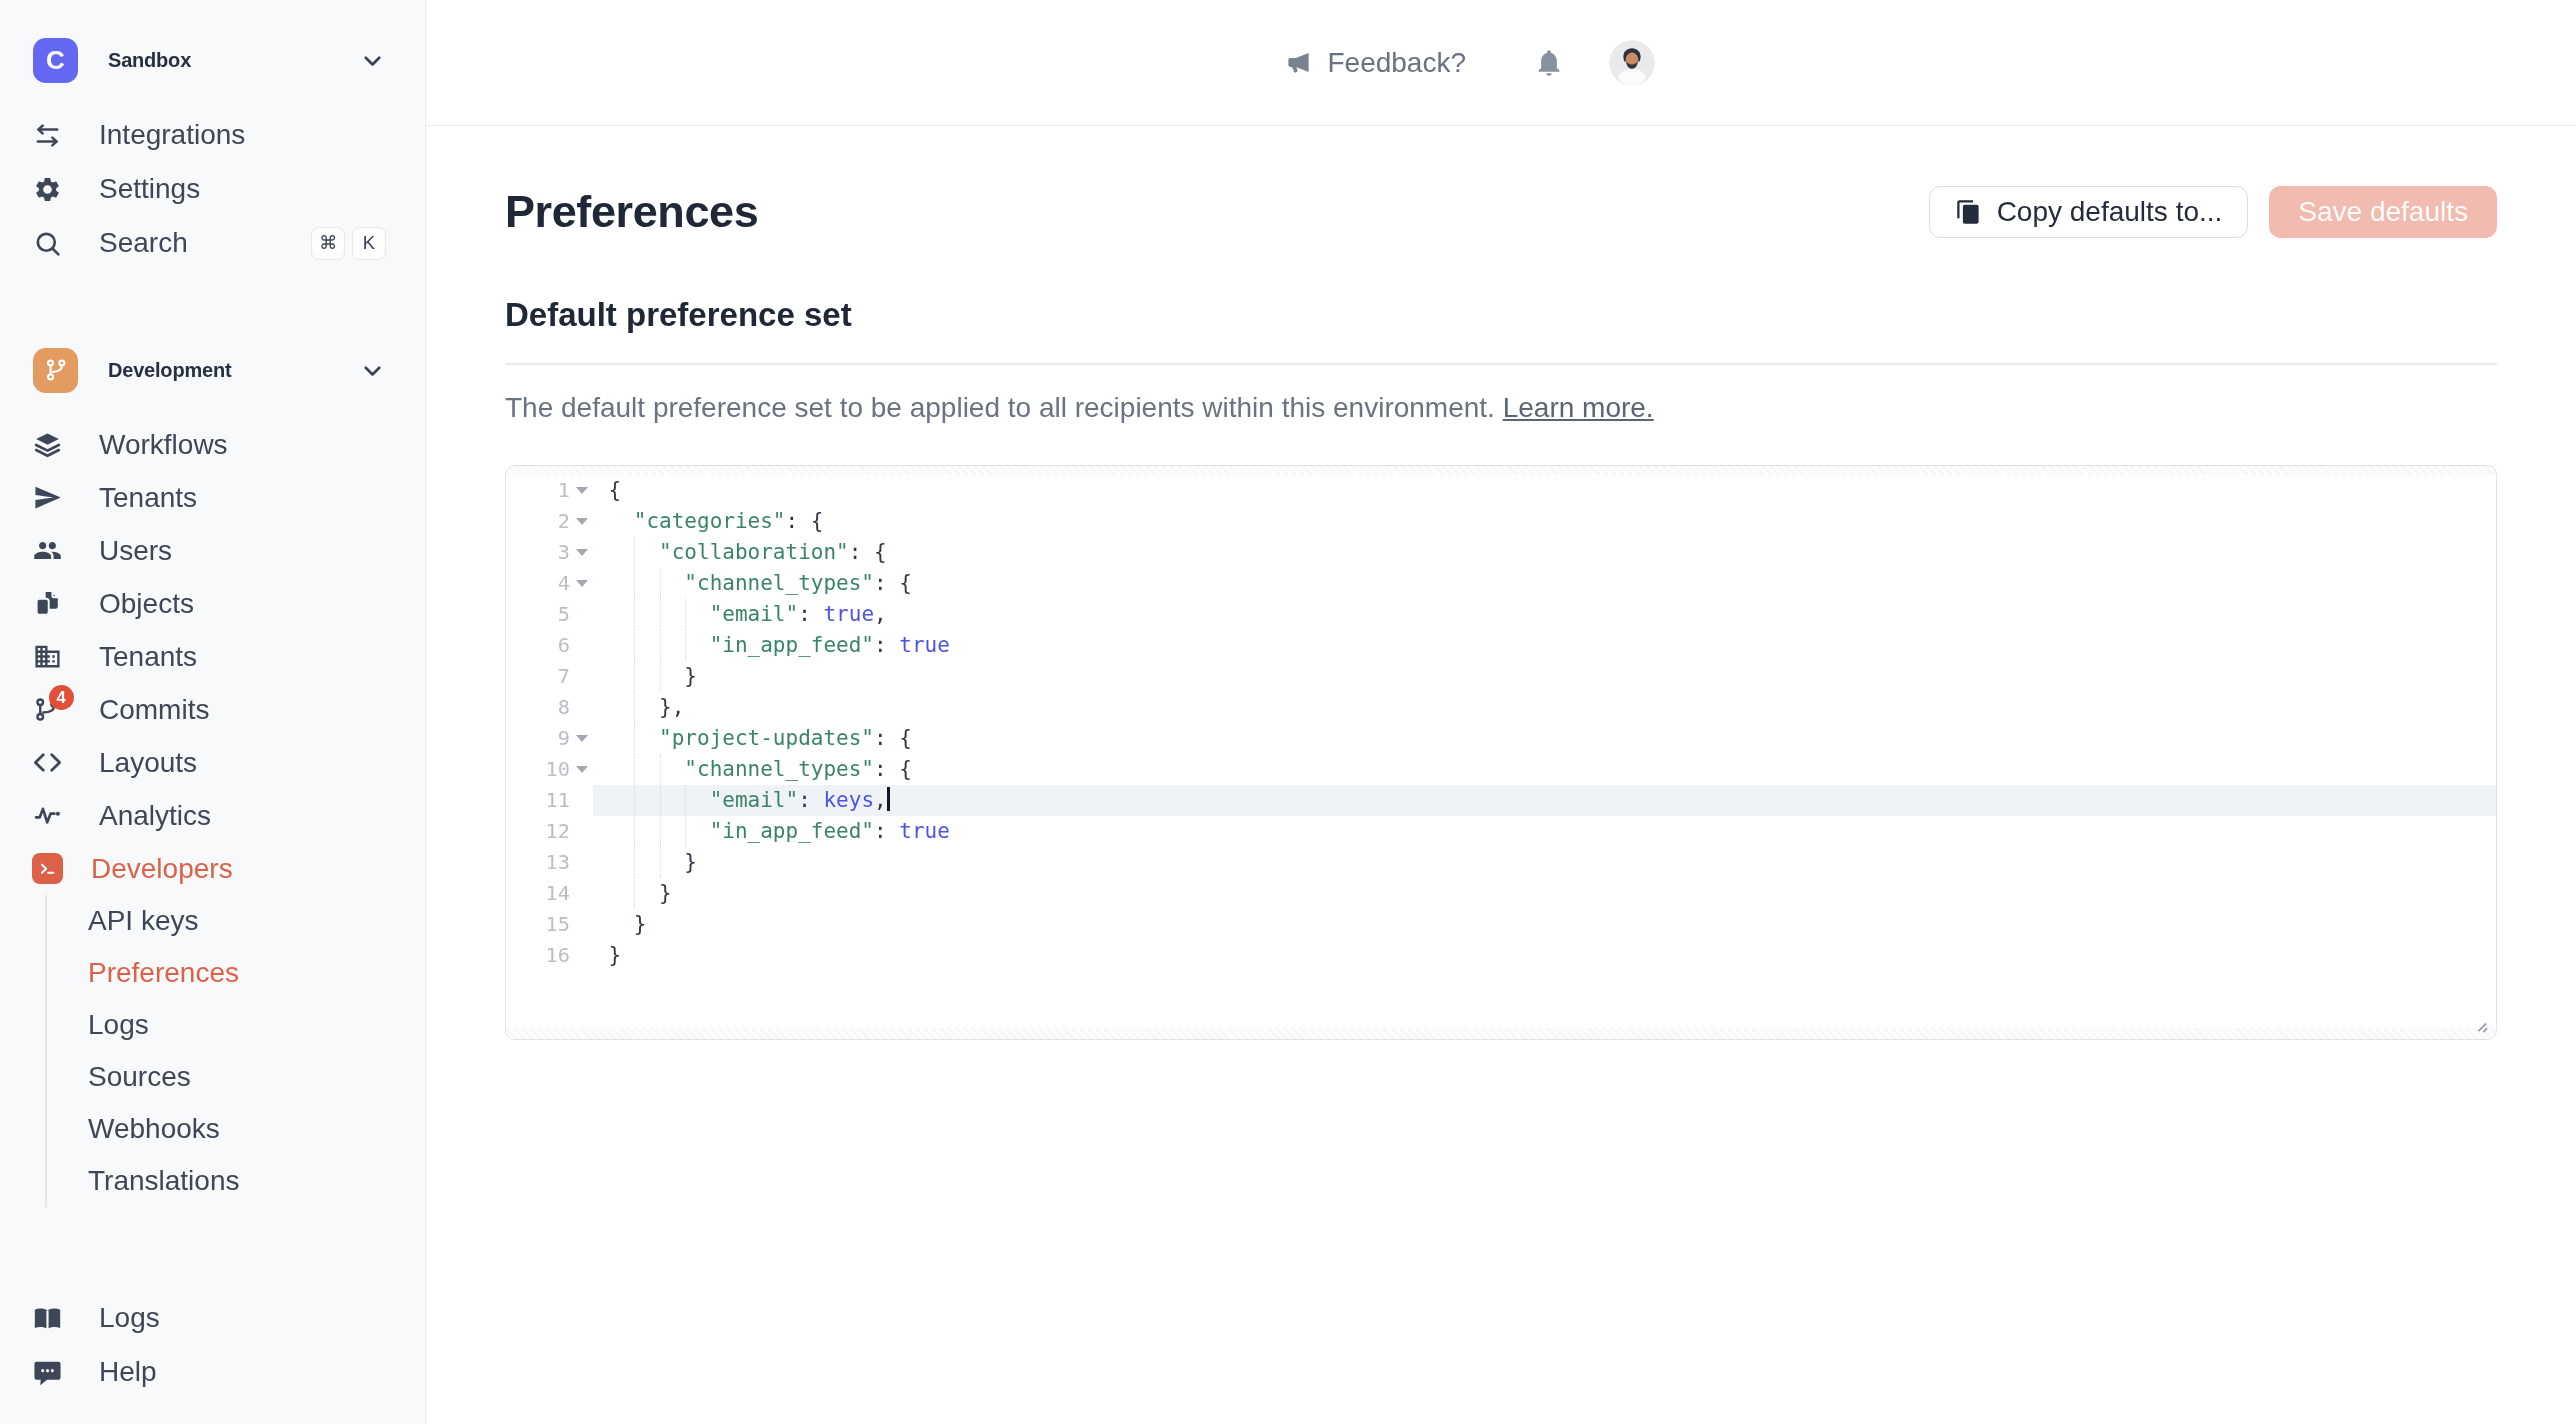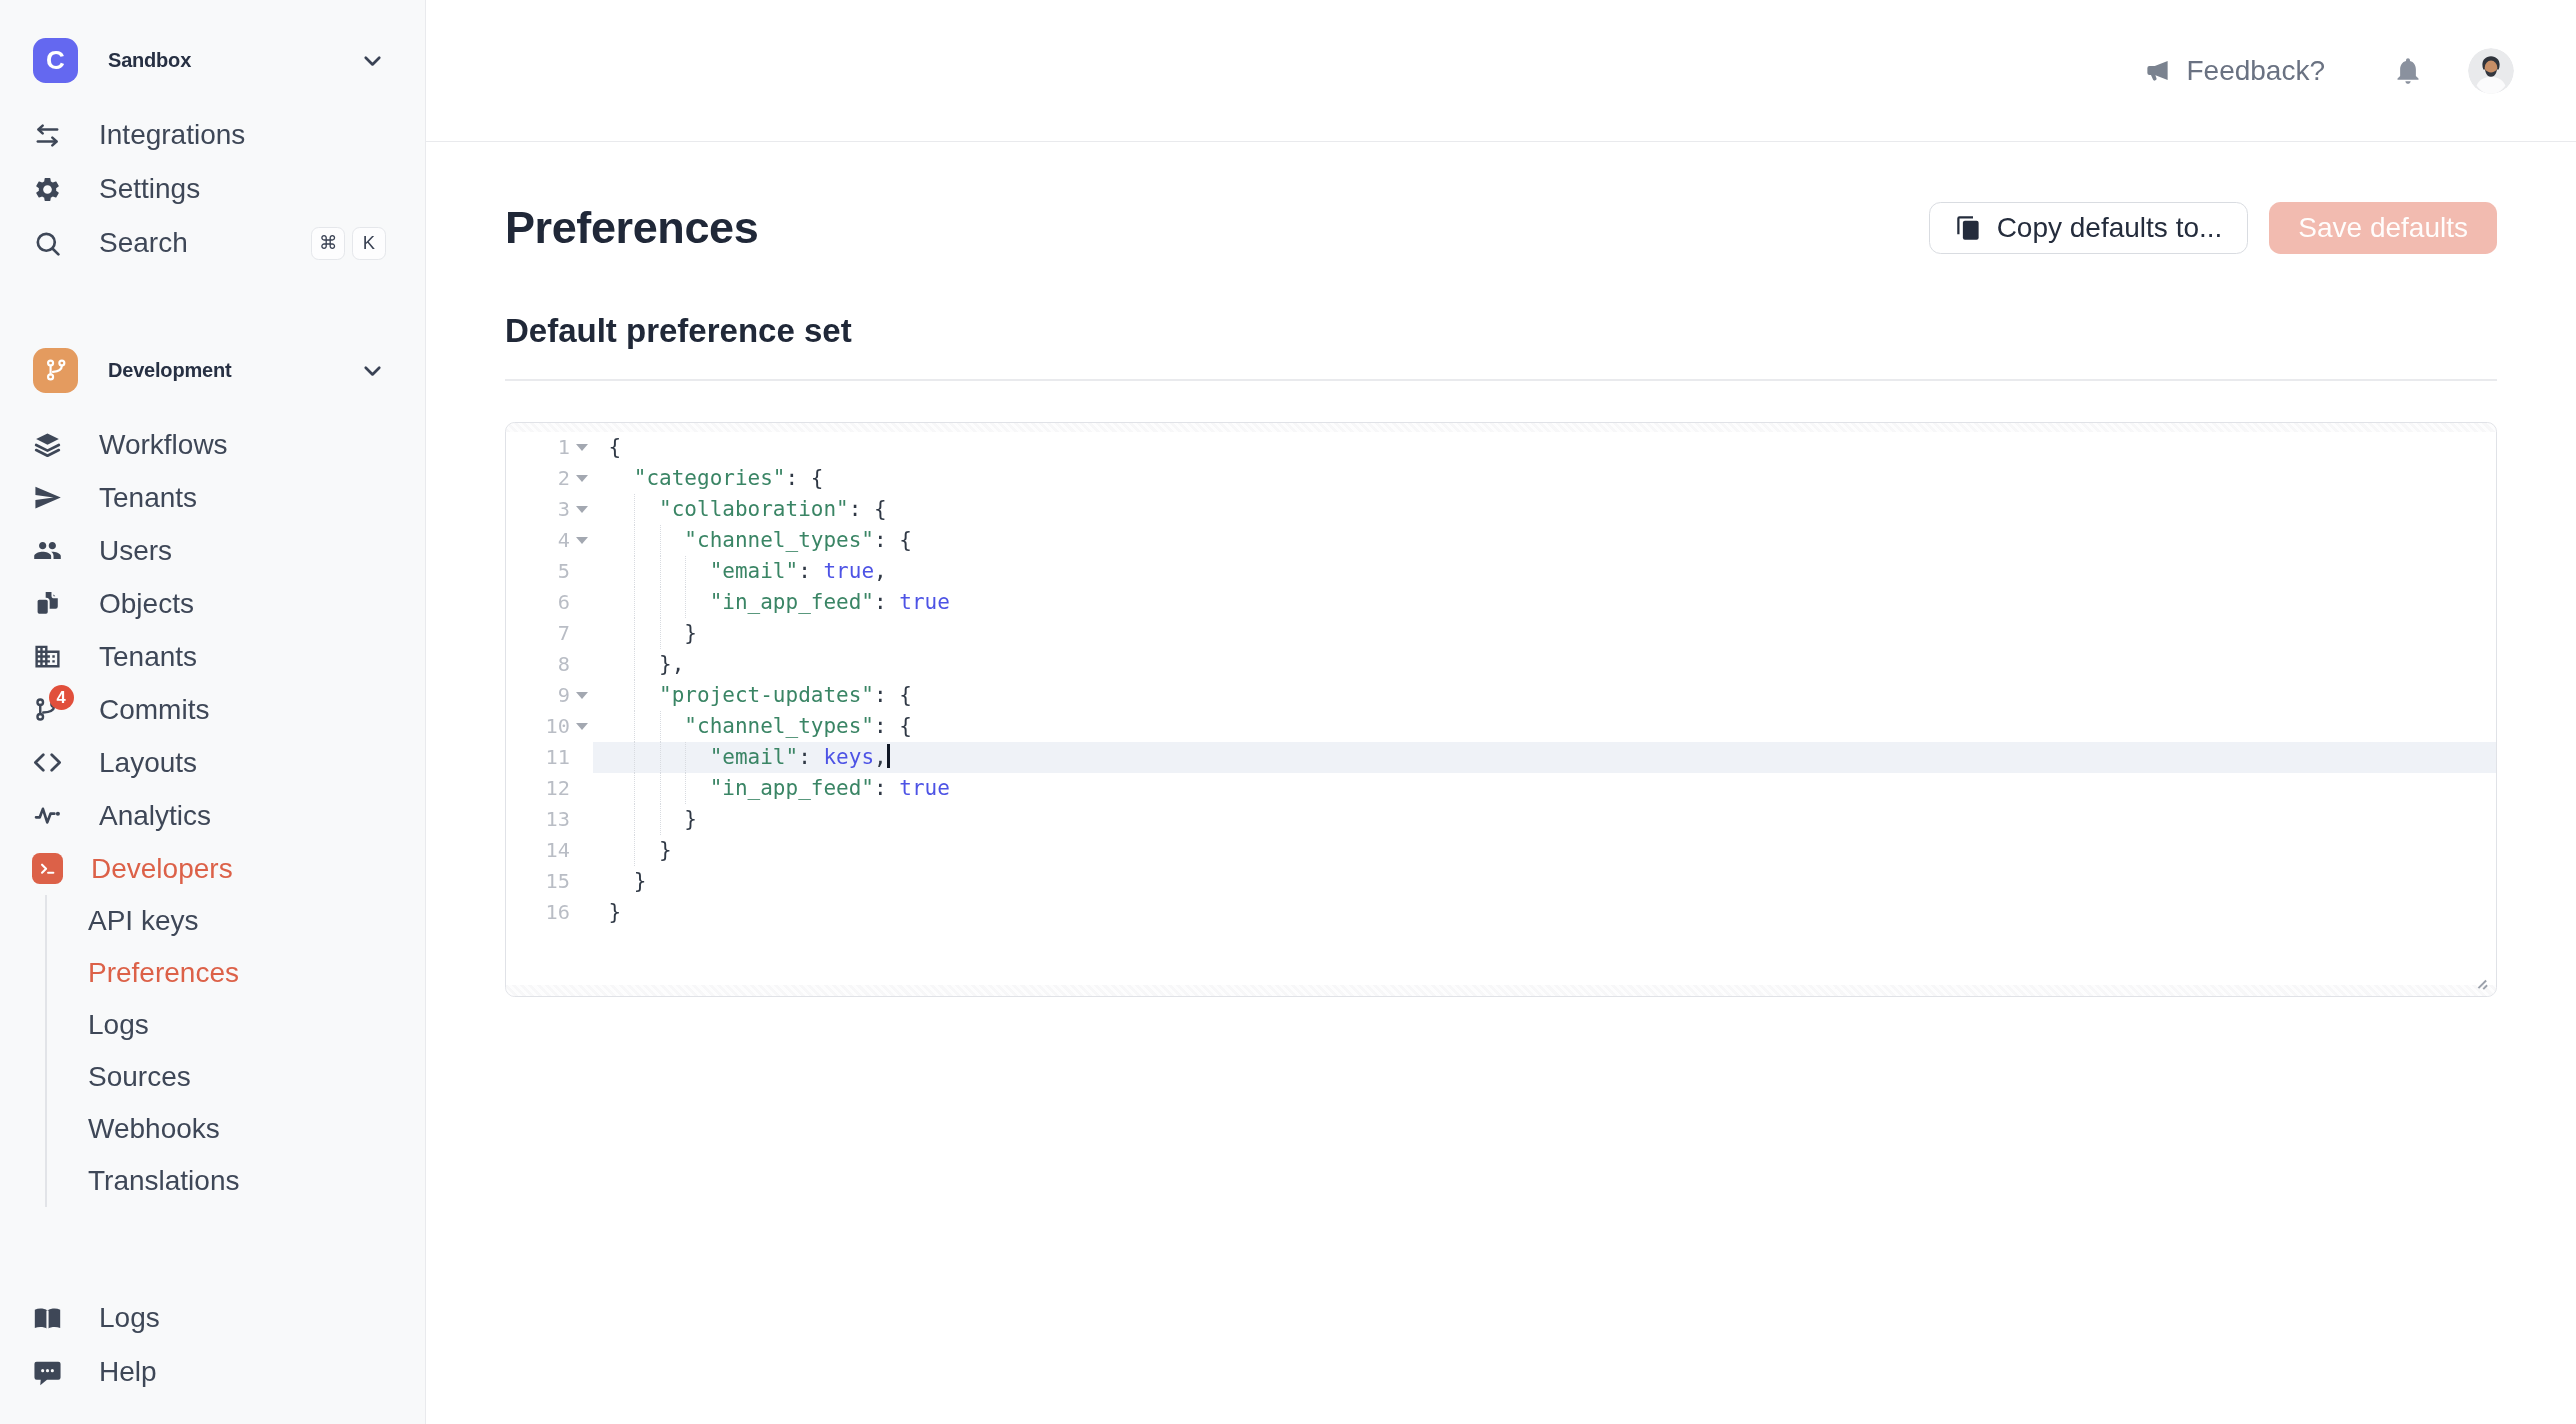--- a/index.html
+++ b/index.html
@@ -65,22 +65,22 @@
   .subnav-item { height:52px; display:flex; align-items:center; cursor:pointer;text-align:center; }
   .subnav-item span { font-size:28px; font-weight:500; color:#3E4757; }
   .subnav-item.active span { color:var(--accent,#DC6148); }
 
   .sidebar-spacer { flex:1; }
   .footer-list { margin-bottom:25px; }
 
   
   .main { flex:1; display:flex; flex-direction:column; min-width:0; background:#fff; }
   .topbar {
-    height:142px; flex:none; border-bottom:1.9px solid #E9EAED;
-    display:flex; align-items:center; justify-content:flex-end; padding-right:62px;
+    height:126px; flex:none; border-bottom:1.9px solid #E9EAED;
+    display:flex; align-items:center; justify-content:center; padding-right:62px;
   }
   .feedback { display:flex; align-items:center; gap:15.5px; color:#6A7282; cursor:pointer; }
   .feedback .fb-label { font-size:28px; }
   .feedback svg { width:27px; height:27px; color:#7A828F; }
   .bell-btn { margin-left:68px; background:none; border:none; cursor:pointer; color:#8A919E; }
   .bell-btn svg { width:30px; height:30px; }
   .avatar { margin-left:45px; width:46px; height:46px; border-radius:50%; overflow:hidden; cursor:pointer; }
 
   .content { padding:0 79px; }
   .title-row { margin-top:60px; display:flex; align-items:center; justify-content:space-between; }
@@ -379,20 +379,22 @@
           </span>
           <span>Copy defaults to...</span>
         </button>
         <button class="btn btn-primary-disabled" aria-disabled="true">Save defaults</button>
       </div>
     </div>
 
     <h2 class="section-title">Default preference set</h2>
     <div class="divider"></div>
 
+    <p class="desc"><span>The default preference set to be applied to all recipients within this environment.</span>
+      <a>Learn more.</a></p>
 
     <div class="editor">
       <div class="hatch top"></div>
       <div class="code-lines" id="code-lines">
           <div class="cm-line">
             <div class="gutter">1</div>
             <div class="fold-slot">
               <span class="fold-arrow"></span>
             </div>
             <div class="code"><span class="tok-punc">{</span></div>

